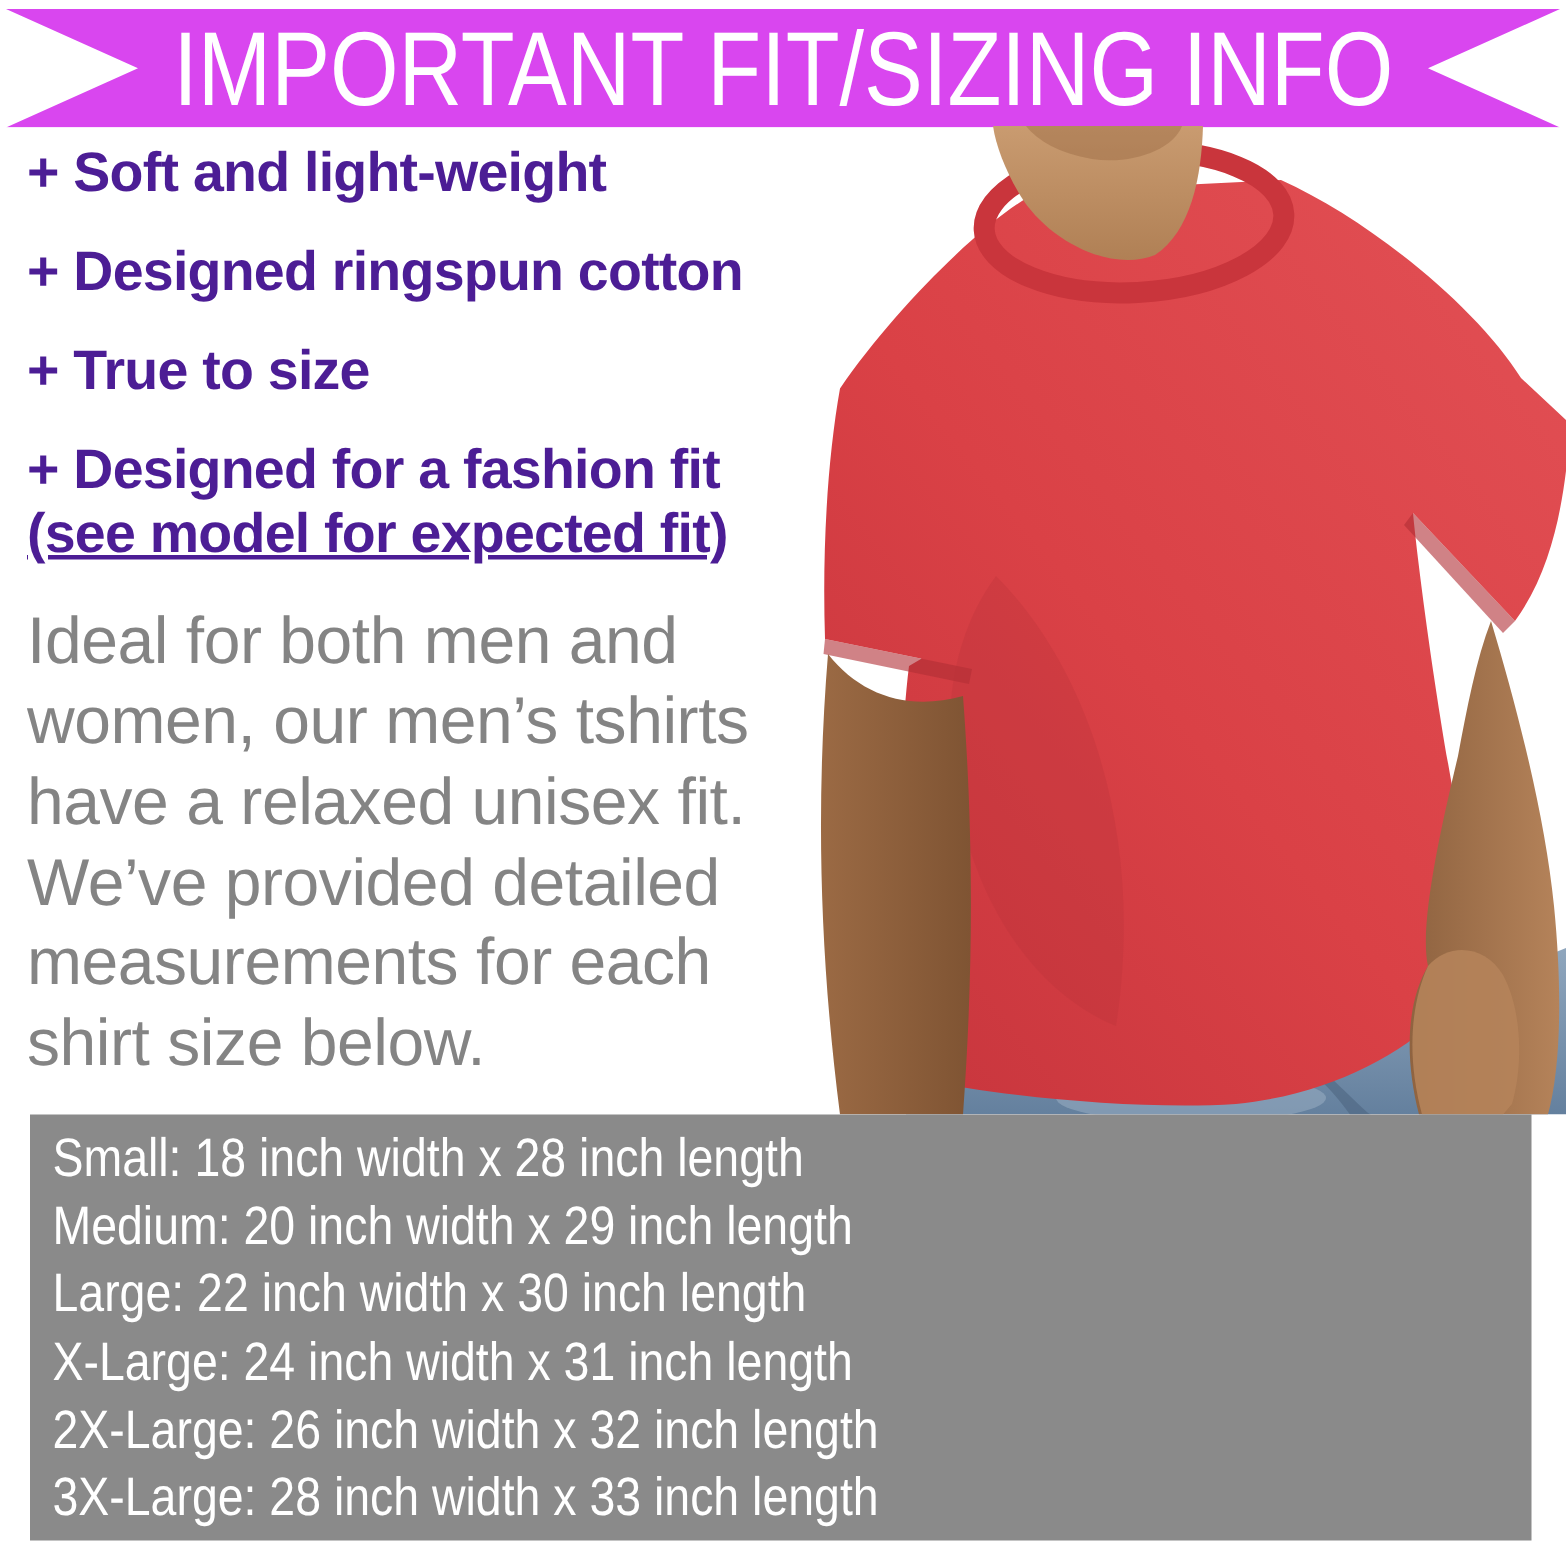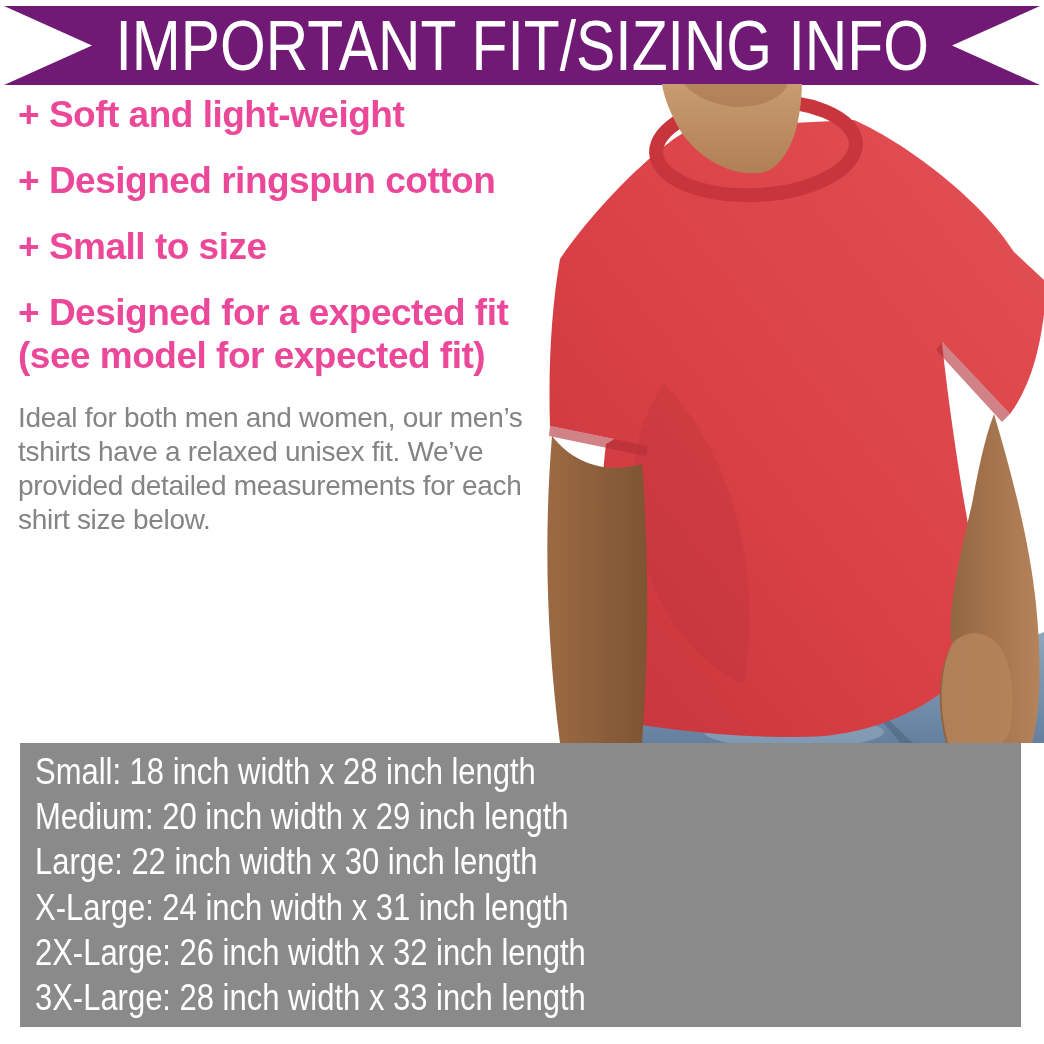--- a/index.html
+++ b/index.html
@@ -4,42 +4,42 @@
 <style>
   html,body{margin:0;padding:0;}
   body{
     width:1044px;height:1044px;position:relative;overflow:hidden;
     background:#ffffff;
     font-family:"Liberation Sans", sans-serif;
   }
   
   .banner{
     position:absolute;left:4px;top:6px;width:1036px;height:79px;
-    background:#701a75;
+    background:#d946ef;
     clip-path:polygon(0 0,100% 0,calc(100% - 88px) 50%,100% 100%,0 100%,88px 50%);
     display:flex;align-items:center;justify-content:center;
   }
   .banner-title{
     color:#ffffff;font-size:70px;font-weight:400;letter-spacing:0px;
     transform:scaleX(0.84);transform-origin:center;white-space:nowrap;
     line-height:1;
   }
   
   .info-col{
     position:absolute;left:18px;top:94px;width:538px;
     color:#8a8a8a;
   }
   .feature{
-    font-weight:bold;font-size:37px;line-height:1.16;color:#ec4899;
+    font-weight:bold;font-size:37px;line-height:1.16;color:#4c1d95;
     margin-bottom:23px;letter-spacing:-0.5px;
   }
-  .feature .note{display:block;font-weight:bold;}
+  .feature .note{display:block;font-weight:bold;text-decoration:underline;}
   .paragraphs{margin-top:20px;}
   .para{
-    font-size:28px;line-height:1.22;color:#848484;margin:0 0 17px 0;
+    font-size:44px;line-height:1.22;color:#848484;margin:0 0 17px 0;
     letter-spacing:-0.3px;
   }
   
   .size-panel{
     position:absolute;left:20px;top:743px;width:1001px;height:284px;
     background:#8a8a8a;
     display:flex;flex-direction:column;justify-content:space-around;
     padding:6px 3px 6px 15px;box-sizing:border-box;
   }
   .size-row{
@@ -137,25 +137,25 @@
   <div class="feature">
     <span>+</span>
     <span>Soft and light-weight</span>
   </div>
   <div class="feature">
     <span>+</span>
     <span>Designed ringspun cotton</span>
   </div>
   <div class="feature">
     <span>+</span>
-    <span>Small to size</span>
+    <span>True to size</span>
   </div>
   <div class="feature">
     <span>+</span>
-    <span>Designed for a expected fit</span>
+    <span>Designed for a fashion fit</span>
     <span class="note">(see model for expected fit)</span>
   </div>
 
   <div class="paragraphs">
     <p class="para">Ideal for both men and women, our men’s tshirts have a relaxed unisex fit. We’ve provided detailed measurements for each shirt size below.</p>
   </div>
 </div>
 
 <div class="size-panel">
   <div class="size-row">Small: 18 inch width x 28 inch length</div>

